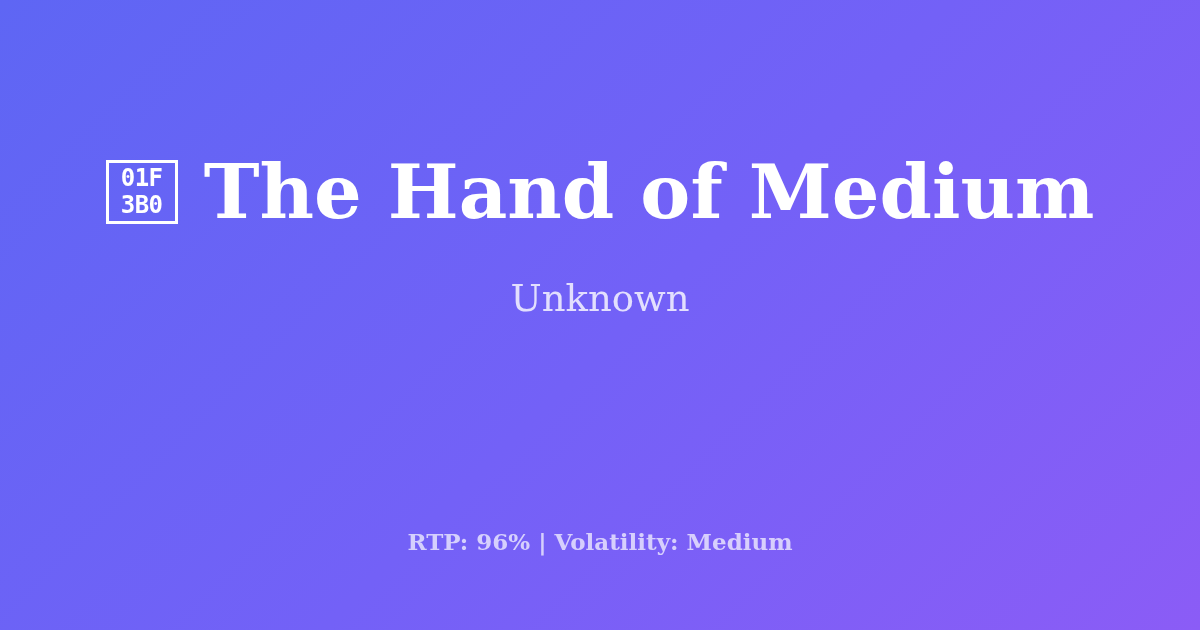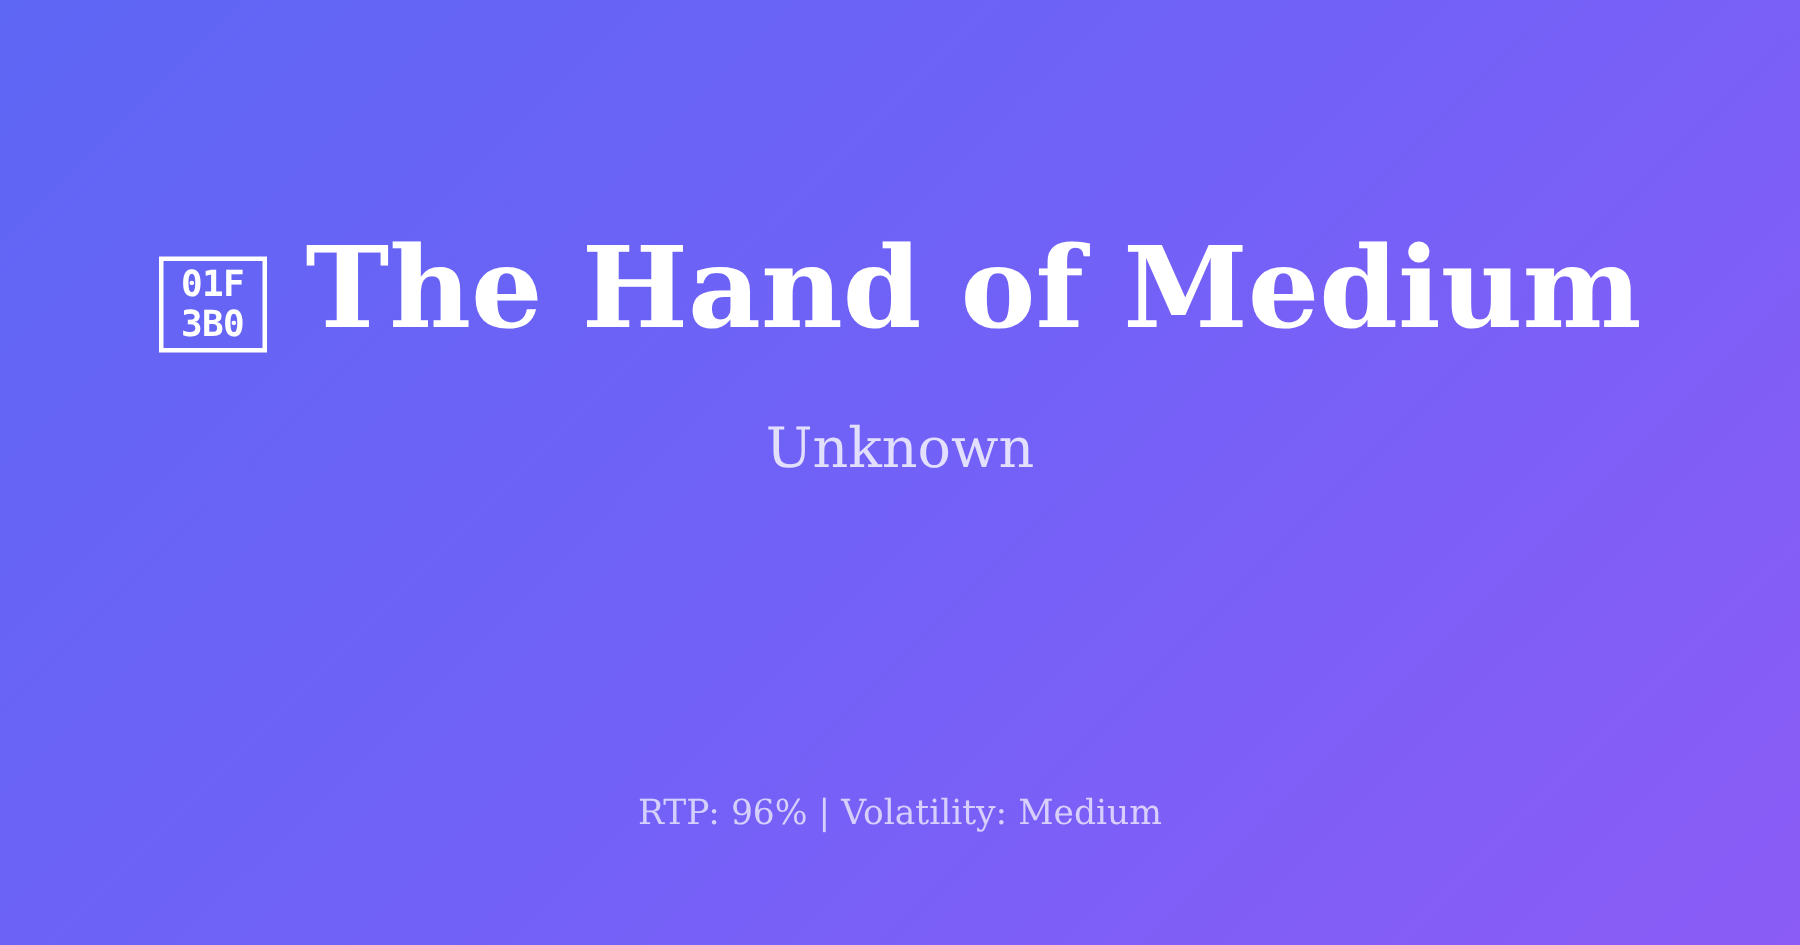--- a/index.html
+++ b/index.html
@@ -37,21 +37,21 @@
     display: flex;
     flex-direction: column;
     align-items: center;
     justify-content: center;
     padding: 0 40px;
     box-sizing: border-box;
   }
 
   .title-row {
     display: flex;
-    align-items: flex-end;
+    align-items: center;
     justify-content: center;
     gap: 26px;
     width: 100%;
   }
 
   
   .tofu {
     display: inline-flex;
     flex-direction: column;
     align-items: center;
@@ -108,21 +108,21 @@
     justify-content: center;
     gap: 0;
     padding: 0 40px;
     box-sizing: border-box;
   }
 
   .meta-line {
     font-family: "DejaVu Serif", "Liberation Serif", serif;
     font-size: 23px;
     line-height: 30px;
-    font-weight: 400;
+    font-weight: 700;
     color: rgba(255, 255, 255, 0.70);
     white-space: pre;
   }
 </style>
 </head>
 <body>
 
 <div id="og-card">
 
   <div class="hero">

